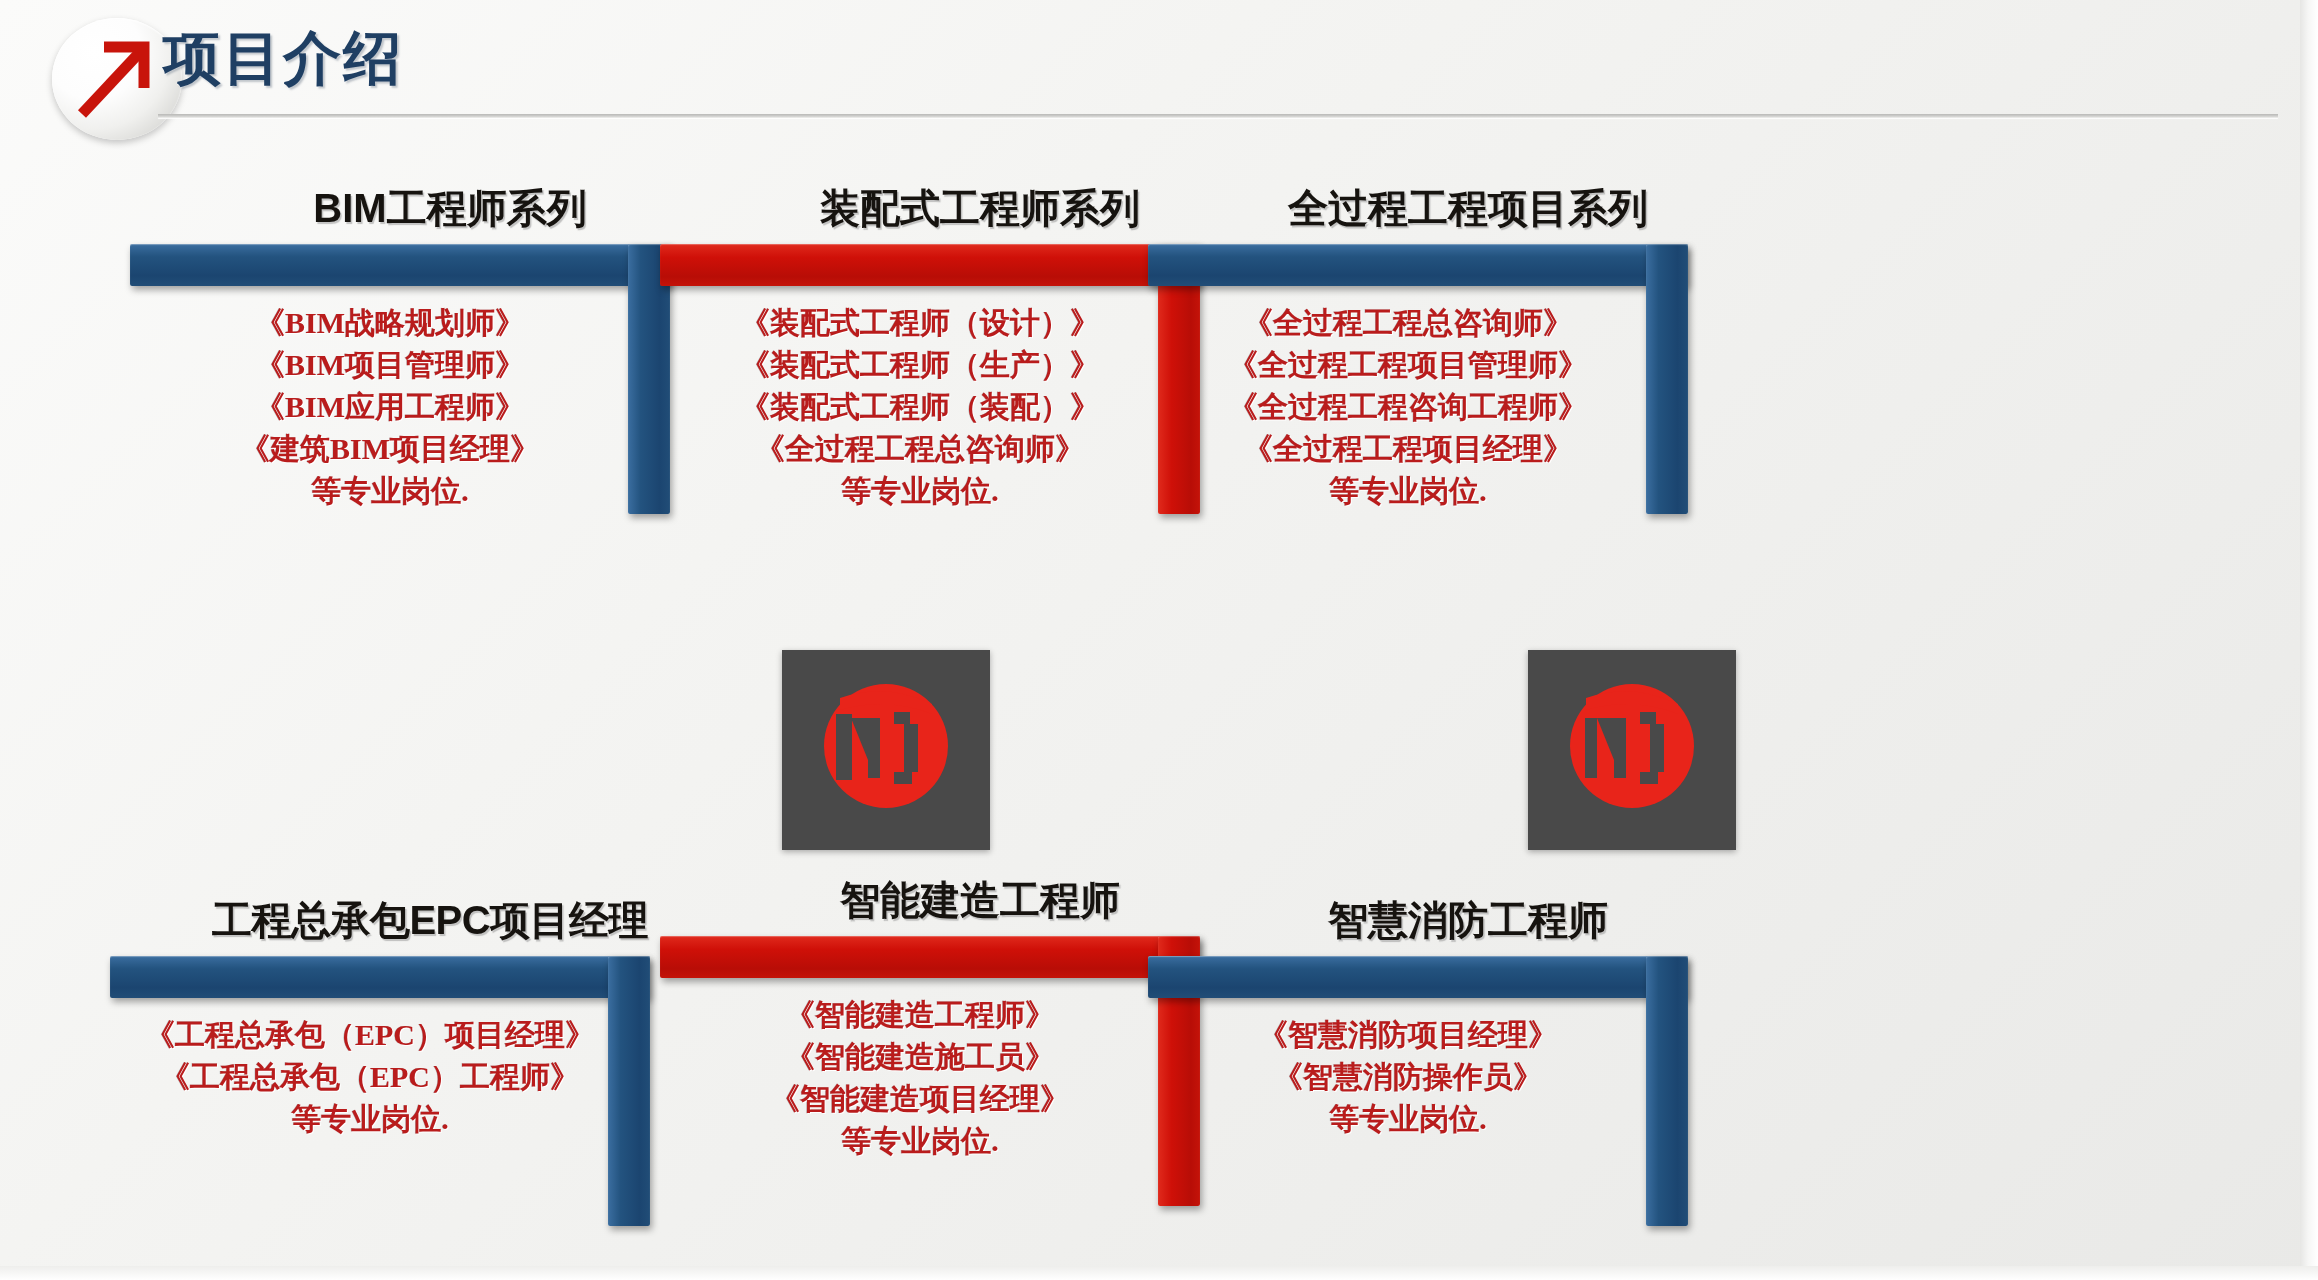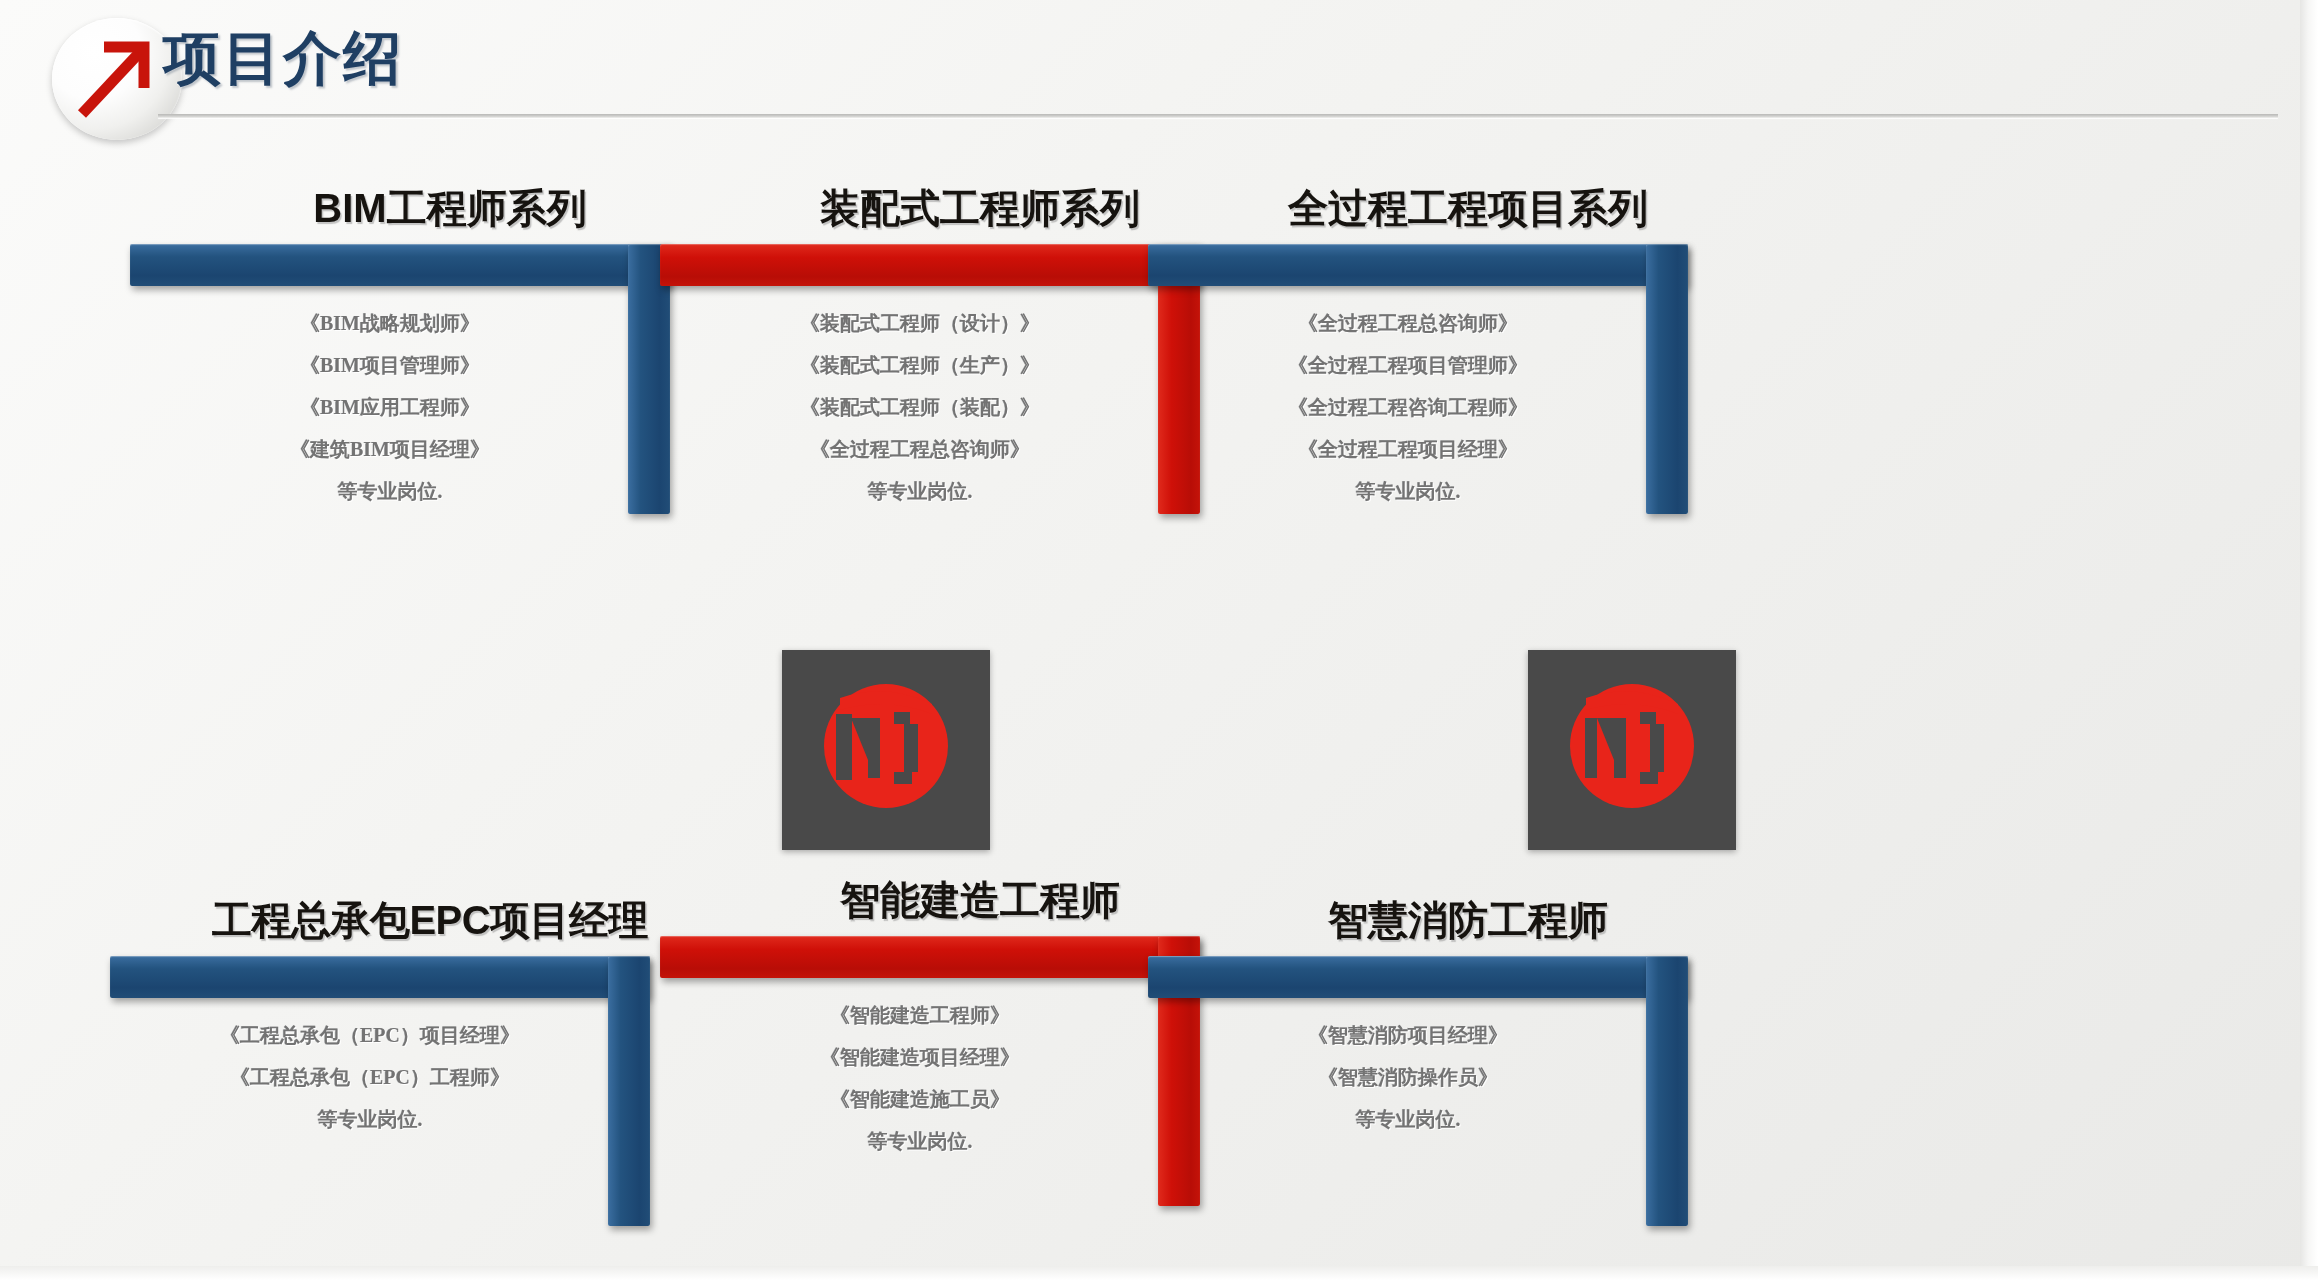--- a/index.html
+++ b/index.html
@@ -101,23 +101,23 @@
     background: linear-gradient(to right, #e02a1c 0%, #cf1008 32%, #b80d06 78%, #c41309 100%);
   }
 
   .item-list {
     position: absolute;
     left: 0; top: 58px;
     width: 520px;
     text-align: center;
   }
   .item {
-    font-size: 20px;
+    font-size: 30px;
     line-height: 42px;
-    color: #737373;
+    color: #b91c1c;
     white-space: nowrap;
     text-shadow: 1px 1px 0 rgba(255,255,255,0.95), -0.5px -0.5px 0 rgba(125,130,136,0.5);
     font-family: "Liberation Serif", "DejaVu Serif", serif;
     font-weight: bold;
   }
 
   
   .ntc {
     position: absolute;
     width: 208px; height: 200px;
@@ -249,22 +249,22 @@
   </div>
 </div>
 
 <div class="card" style="left:660px; top:842px;">
   <div class="card-title">智能建造工程师</div>
   <div class="bracket red">
     <div class="bar-h"></div>
     <div class="bar-v"></div>
     <div class="item-list">
       <div class="item">《智能建造工程师》</div>
+      <div class="item">《智能建造施工员》</div>
       <div class="item">《智能建造项目经理》</div>
-      <div class="item">《智能建造施工员》</div>
       <div class="item">等专业岗位.</div>
     </div>
   </div>
 </div>
 
 <div class="card" style="left:1148px; top:862px;">
   <div class="card-title">智慧消防工程师</div>
   <div class="bracket blue">
     <div class="bar-h"></div>
     <div class="bar-v"></div>

